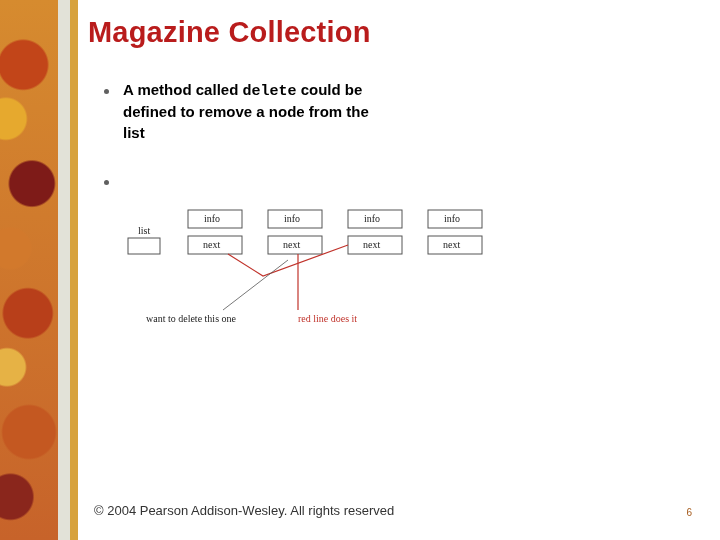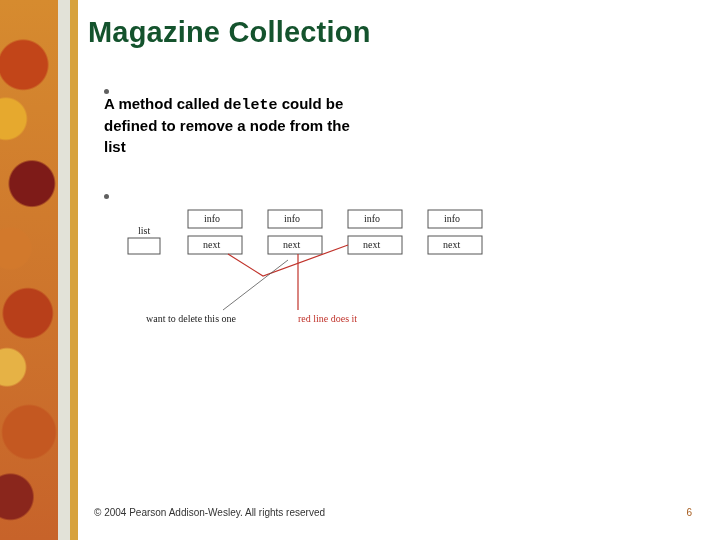--- a/index.html
+++ b/index.html
@@ -58,35 +58,34 @@
     width: 8px;
     background: #d7a23d;
   }
   
   .title {
     position: absolute;
     left: 88px;
     top: 16px;
     font-size: 29px;
     font-weight: 700;
-    color: #14532d;
+    color: #b91c1c;
     letter-spacing: 0.2px;
   }
   
   .body {
     position: absolute;
     left: 104px;
     top: 80px;
     right: 40px;
   }
   .bullet-row {
     display: flex;
     align-items: flex-start;
     margin-bottom: 18px;
-    flex-direction: column;
   }
   .bullet-dot {
     width: 5px;
     height: 5px;
     border-radius: 50%;
     background: #606060;
     margin-top: 9px;
     margin-right: 14px;
     flex: 0 0 auto;
   }
@@ -138,21 +137,21 @@
   .diagram .thin {
     stroke: #555;
     stroke-width: 0.8;
     fill: none;
   }
   
   .footer {
     position: absolute;
     left: 94px;
     bottom: 22px;
-    font-size: 10px;
+    font-size: 13px;
     color: #333;
   }
   .pagenum {
     position: absolute;
     right: 28px;
     bottom: 22px;
     font-size: 10px;
     color: #a55a1b;
   }
 </style>

